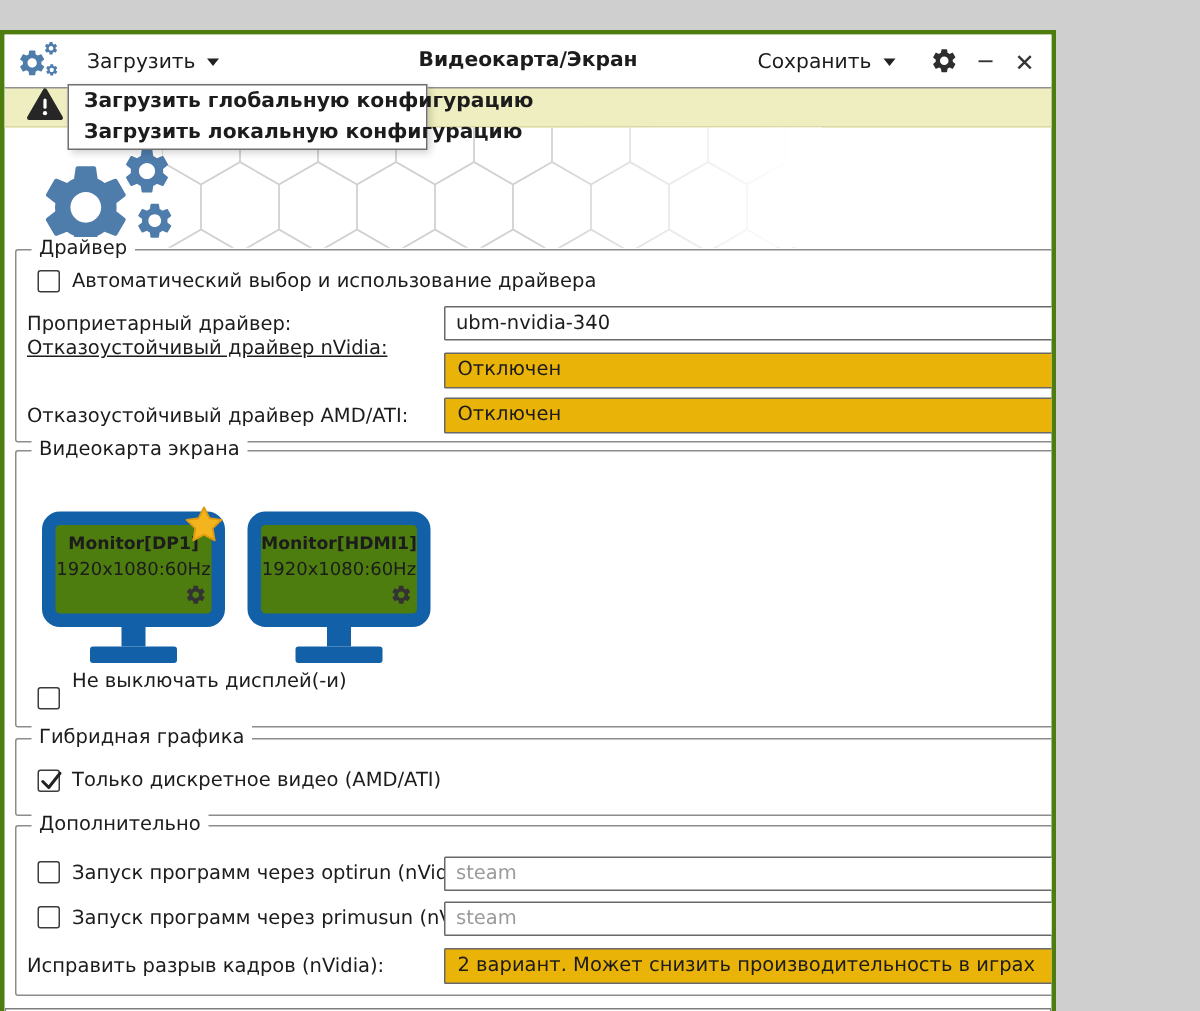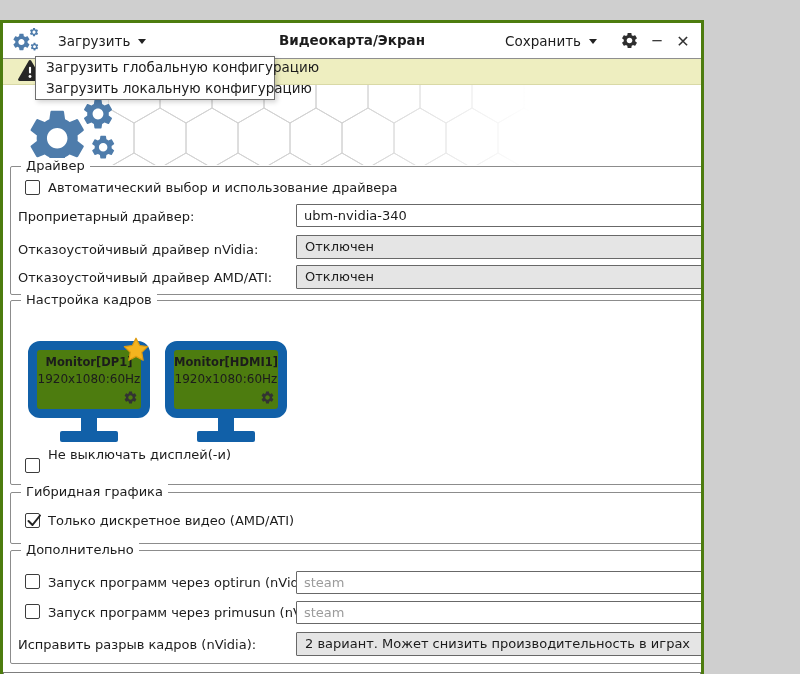--- a/index.html
+++ b/index.html
@@ -20,42 +20,42 @@
   .tb-ico { position:absolute; top:9px; width:20px; height:18px; display:flex; align-items:center; justify-content:center; }
   #tb-gear { right:62px; top:8px; }
   #tb-min { right:34px; font-size:15px; font-weight:700; color:#333; }
   #tb-close { right:8px; font-size:16px; color:#333; }
   
   .warnbar { position:absolute; left:0; right:0; top:35px; height:27px; background:#eeeec0;
     border-top:1px solid #8f8f8f; border-bottom:1px solid #d9d9a6; display:flex; align-items:center; }
   .warnbar .wico { margin-left:14px; }
   .warnbar .wtext { margin-left:7px; font-size:13px; }
   
-  .dropdown { position:absolute; left:32px; top:33px; width:240px; background:#fff;
-    border:1px solid #6f6f6f; box-shadow:2px 2px 5px rgba(0,0,0,0.18); z-index:50; }
+  .dropdown { position:absolute; left:42px; top:33px; width:240px; background:#fff;
+    border:1px solid #6f6f6f; box-shadow:2px 2px 5px rgba(0,0,0,0.18); z-index:50;font-weight:bold; }
   .dropdown .item { padding:2px 10px 3px 10px; font-size:13.5px; white-space:nowrap; }
   
   .hexwrap { position:absolute; left:105px; top:62px; width:440px; height:80px; overflow:hidden; }
   .hexfade { position:absolute; left:105px; top:62px; width:440px; height:80px;
     background:linear-gradient(to right, rgba(255,255,255,0) 55%, #fff 96%); }
   .logo { position:absolute; left:20px; top:74px; }
   .hero-title { position:absolute; left:122px; top:96px; font-weight:700; font-size:14px; color:#111; }
   
   .fs { position:absolute; left:7px; width:784px; border:1px solid #8c8c8c; border-radius:2px; background:transparent; }
   .fs .legend { position:absolute; top:-9px; left:10px; background:#fff; padding:0 5px; font-size:13px; }
   .row-label { position:absolute; font-size:13px; white-space:nowrap; }
   
   .cb { position:absolute; width:15px; height:15px; border:1.5px solid #3c3c3c; border-radius:2px; background:#fff; }
   .cb svg { position:absolute; left:-1px; top:-2px; }
   .cb-label { position:absolute; font-size:13px; white-space:nowrap; }
   
   .tinput { position:absolute; height:23px; border:1px solid #686868; background:#fff; font-family:"DejaVu Sans",sans-serif;
     font-size:13px; padding:0 7px; color:#1c1c1c; border-radius:1px; outline:none; }
   .tinput::placeholder { color:#9b9b9b; }
-  .combo { position:absolute; height:24px; border:1px solid #686868; background:#e5e5e5; border-radius:1px; }
+  .combo { position:absolute; height:24px; border:1px solid #686868; background:#eab308; border-radius:1px; }
   .combo .val { position:absolute; left:8px; top:3px; font-size:13px; white-space:nowrap; }
   .combo .arrowbtn { position:absolute; right:2px; top:2px; bottom:2px; width:21px; background:#e1e1e1;
     border:1px solid #9c9c9c; display:flex; align-items:center; justify-content:center; }
   .combo .arrowbtn .tri { width:0; height:0; border-left:5px solid transparent; border-right:5px solid transparent;
     border-top:6px solid #3a3a3a; }
   .sqbtn { position:absolute; width:46px; height:25px; background:#e4e4e4; border:1px solid #a8a8a8;
     border-radius:2px; display:flex; align-items:center; justify-content:center; }
   
   .monitor { position:absolute; width:122px; }
   .mon-screen { position:relative; height:77px; border:9px solid #1160a8; border-radius:12px; background:#4d7c0f; }
@@ -164,39 +164,39 @@
     <span class="cb-label" style="left:37px; top:13px;">Автоматический выбор и использование драйвера</span>
 
     <span class="row-label" style="left:7px; top:42px;">Проприетарный драйвер:</span>
     <input class="tinput" style="left: 285px; top: 37px; width: 437px;" value="ubm-nvidia-340">
     <div class="sqbtn" style="left:731px; top:36px;">
       <svg width="17" height="17" viewBox="0 0 24 24" fill="#2e2e2e">
           <use href="#gearp"></use>
         </svg>
     </div>
 
-    <span class="row-label" style="left:7px; top:75px;">Отказоустойчивый драйвер nVidia:</span>
+    <span class="row-label" style="left:7px; top:58px;text-decoration:underline;">Отказоустойчивый драйвер nVidia:</span>
     <div class="combo" style="left:285px; top:68px; width:490px;">
       <span class="val">Отключен</span>
       <span class="arrowbtn">
           <span class="tri"></span>
         </span>
     </div>
 
     <span class="row-label" style="left:7px; top:103px;">Отказоустойчивый драйвер AMD/ATI:</span>
     <div class="combo" style="left:285px; top:98px; width:490px;">
       <span class="val">Отключен</span>
       <span class="arrowbtn">
           <span class="tri"></span>
         </span>
     </div>
   </div>
 
   <div class="fs" style="top:277px; height:185px;">
-    <span class="legend">Настройка кадров</span>
+    <span class="legend">Видеокарта экрана</span>
 
     <div class="monitor" style="left:17px; top:40px;">
       <div class="mon-screen">
         <span class="mon-star">
           <svg width="30" height="30" viewBox="0 0 24 24">
             <path d="M12 1.8 L14.9 7.6 21.3 8.5 16.6 13 17.7 19.4 12 16.3 6.3 19.4 7.4 13 2.7 8.5 9.1 7.6 Z" fill="#f4b41e" stroke="#dd9b10" stroke-width="1" stroke-linejoin="round"></path>
           </svg>
         </span>
         <div class="mon-name">Monitor[DP1]</div>
         <div class="mon-mode">1920x1080:60Hz</div>

